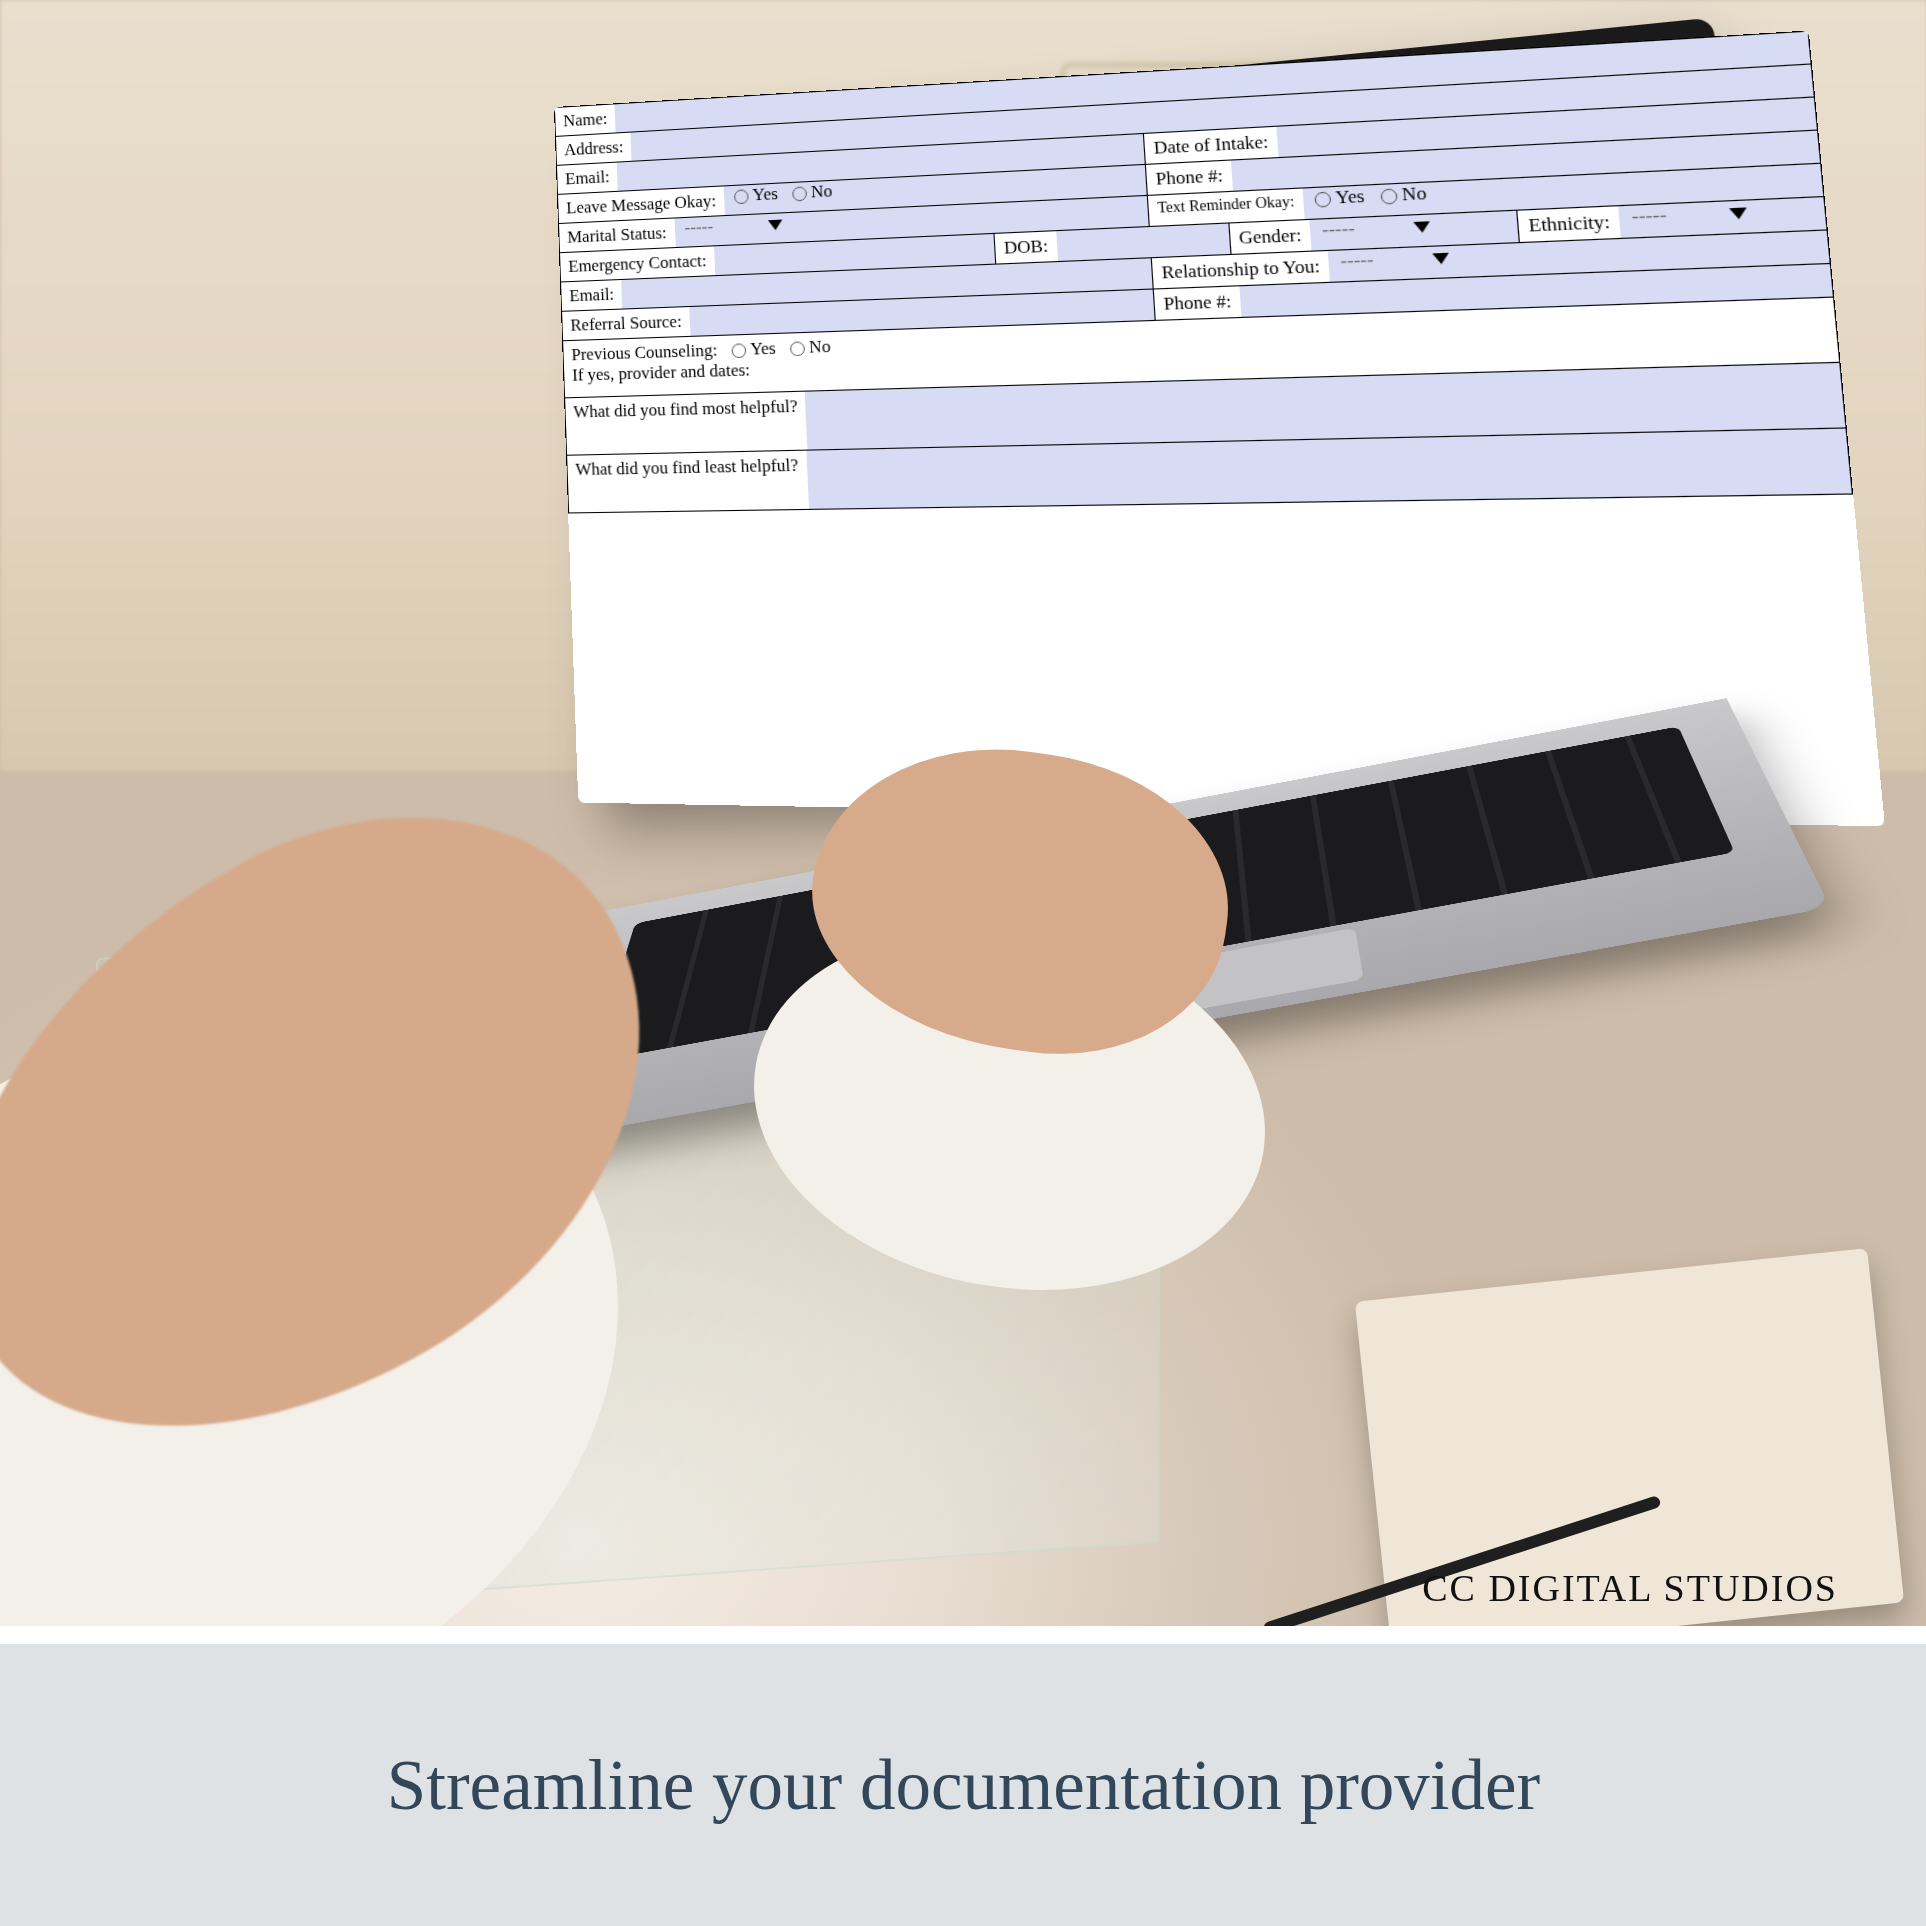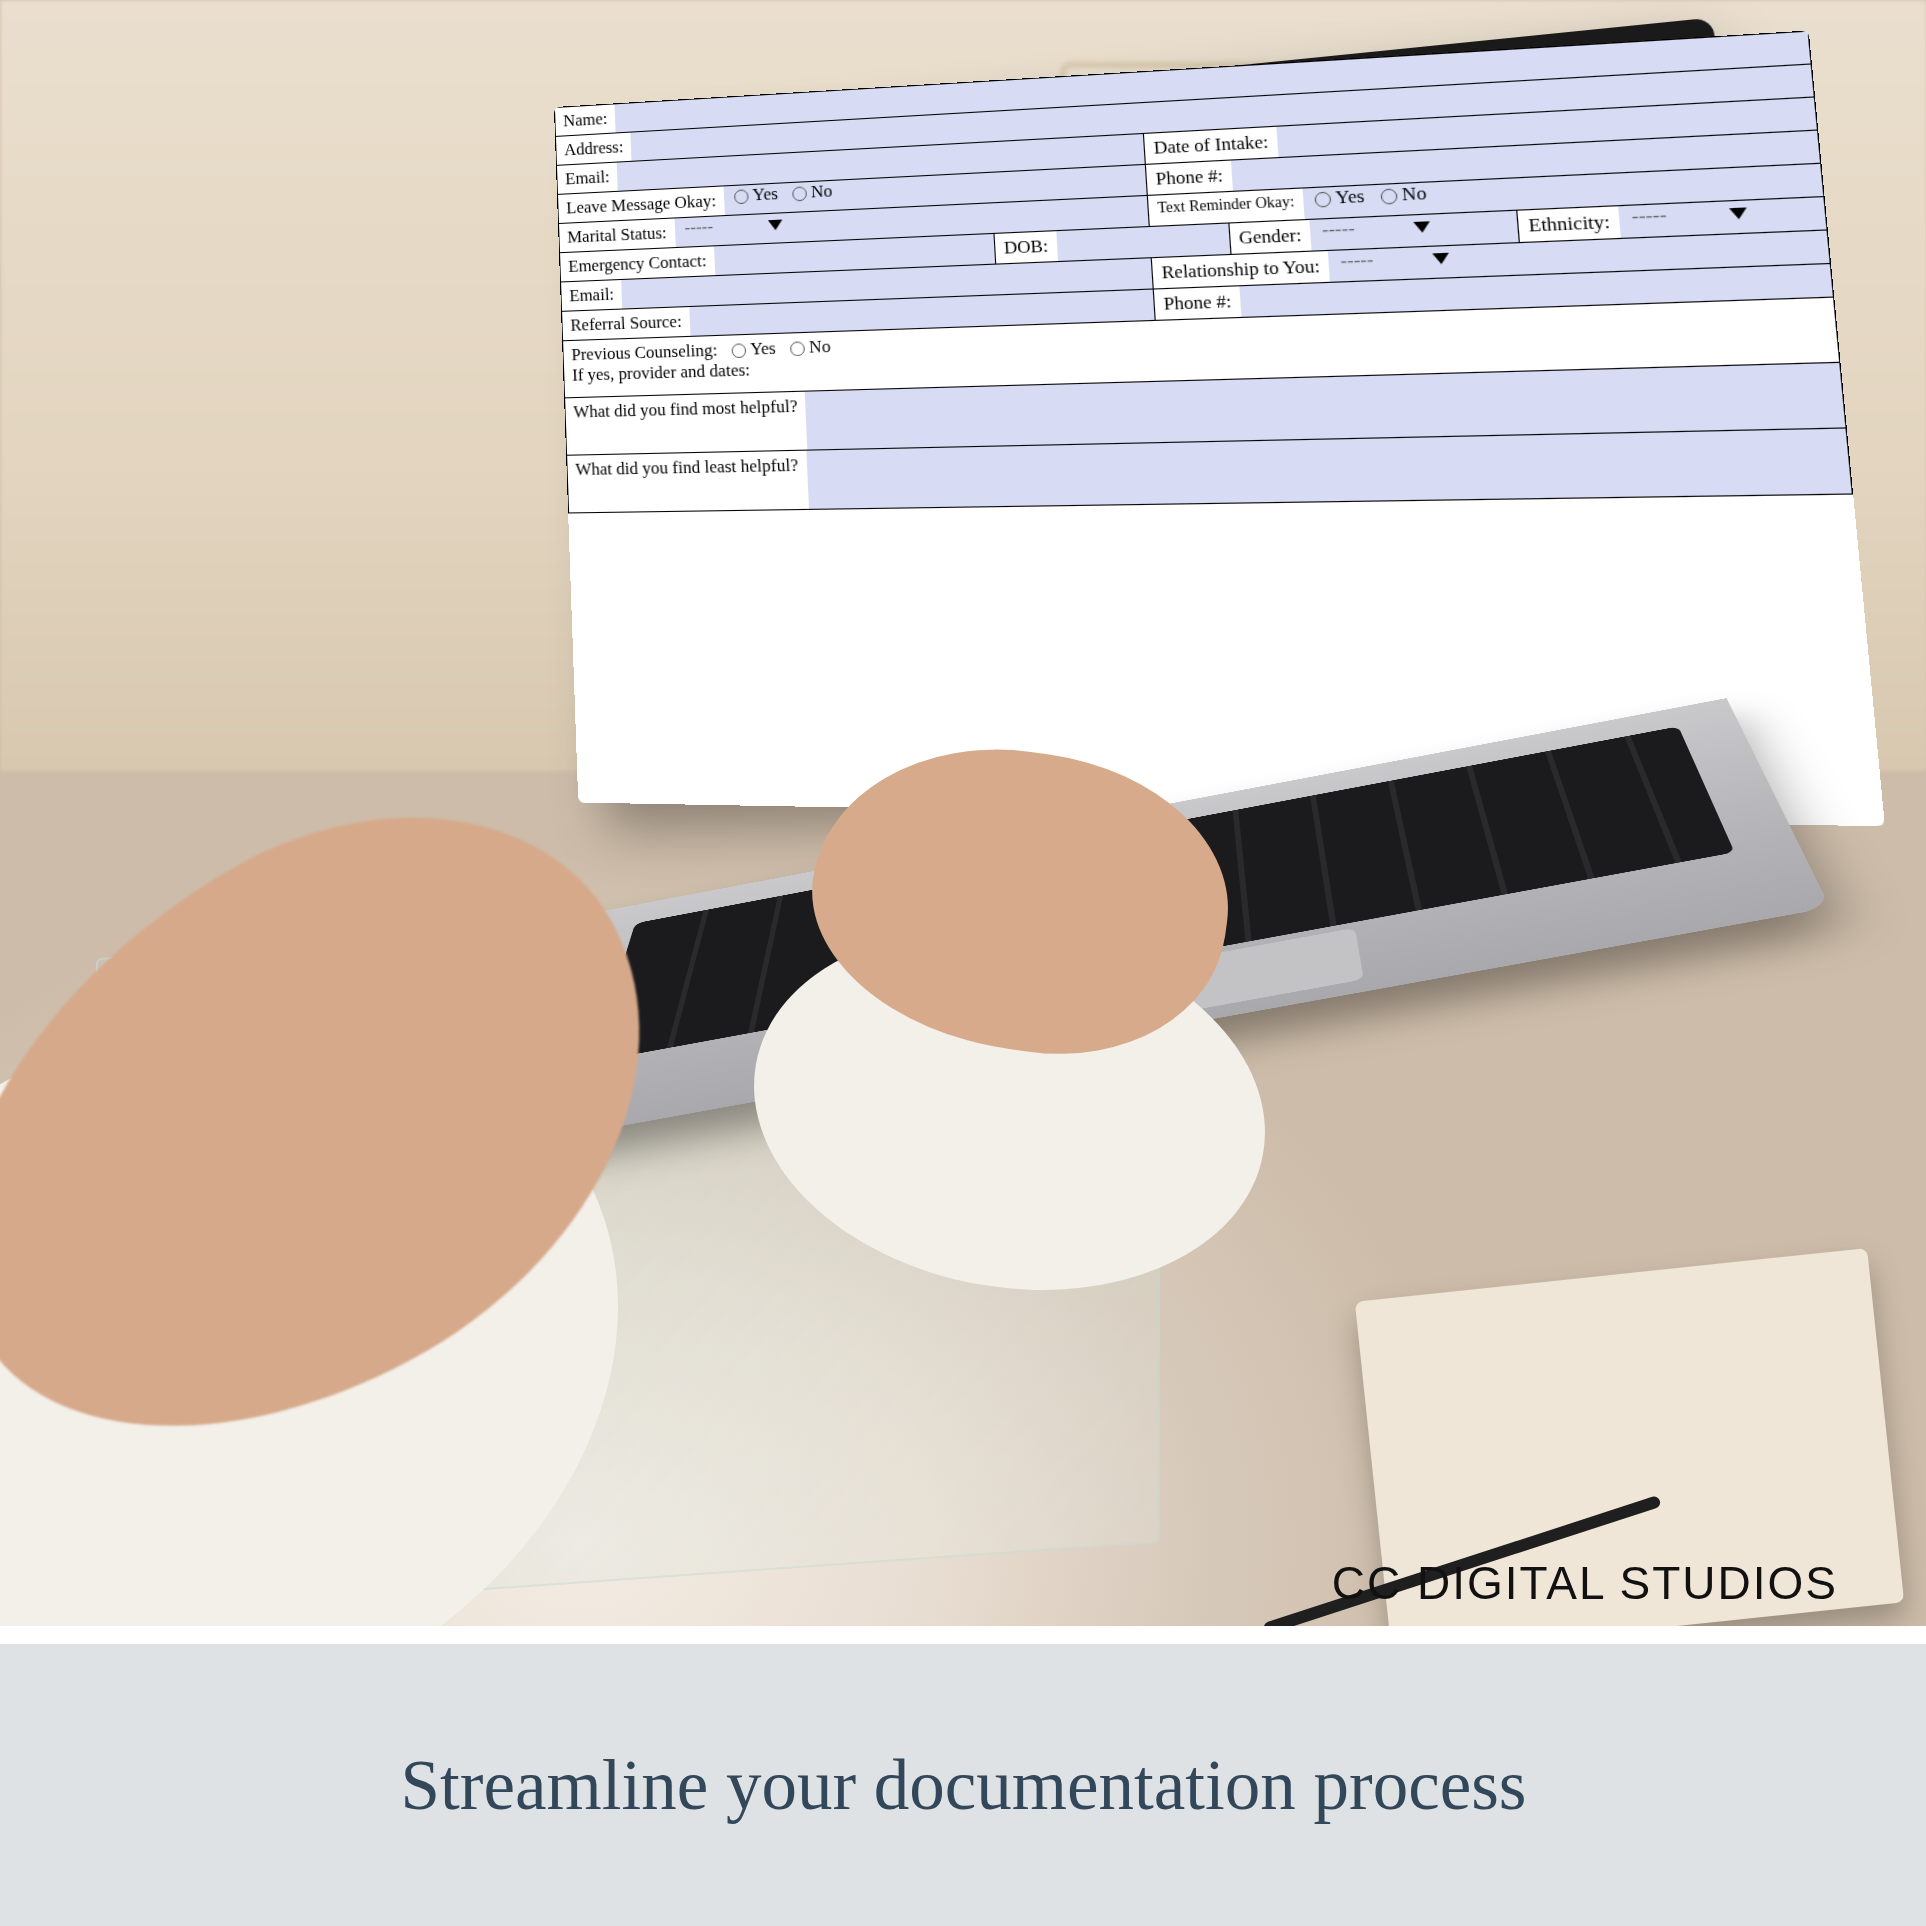--- a/index.html
+++ b/index.html
@@ -42,21 +42,21 @@
   .dd{display:inline-block;color:#666;padding:0 10px;}
   .caret{display:inline-block;width:0;height:0;border-left:7px solid transparent;border-right:7px solid transparent;border-top:10px solid #000;margin-left:40px;vertical-align:middle;}
   .tall .fill{min-height:55px;background:#d7dcf4;}
   .plain .fill{background:#fff;}
 
   
   .notebook{position:absolute;right:40px;bottom:297px;width:515px;height:356px;background:#efe6d7;border-radius:8px;transform:rotate(-6deg);box-shadow:0 16px 30px rgba(0,0,0,.25);}
   .pencil{position:absolute;right:257px;bottom:356px;width:416px;height:12px;background:#1f1f1f;border-radius:6px;transform:rotate(-18deg);}
 
   
-  .brand{position:absolute;right:89px;bottom:317px;font-family:Liberation Sans, sans-serif;font-size:46px;letter-spacing:2px;color:#111;}
+  .brand{position:absolute;right:89px;bottom:317px;font-family:Liberation Serif, serif;font-size:38px;letter-spacing:2px;color:#111;}
 
   
   .divider{position:absolute;left:0;right:0;bottom:283px;height:18px;background:#fff;}
   .banner{position:absolute;left:0;right:0;bottom:0;height:283px;background:#dfe2e4;display:flex;align-items:center;justify-content:center;}
   .banner-text{font-family:Georgia,'Times New Roman',serif;font-size:71px;line-height:1.15;color:#33475b;text-align:center;padding:0 79px;}
 </style>
 </head>
 <body>
 
 <div class="stage">
@@ -198,16 +198,16 @@
     <div class="hand-r"></div>
 
     <div class="notebook"></div>
     <div class="pencil"></div>
 
     <div class="brand">CC DIGITAL STUDIOS</div>
   </div>
 
   <div class="divider"></div>
   <div class="banner">
-    <div class="banner-text">Streamline your documentation process</div>
+    <div class="banner-text">Streamline your documentation provider</div>
   </div>
 </div>
 
 
 </body></html>

